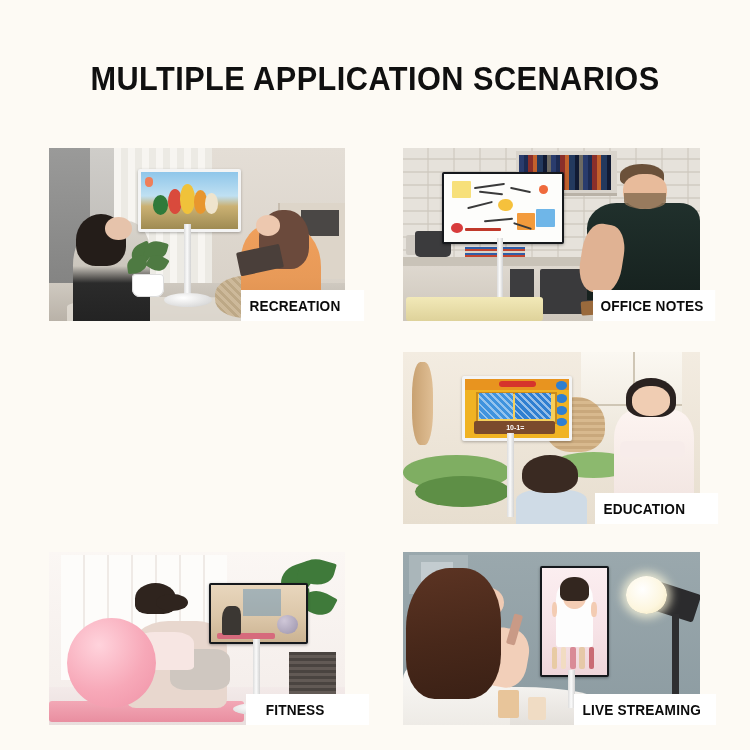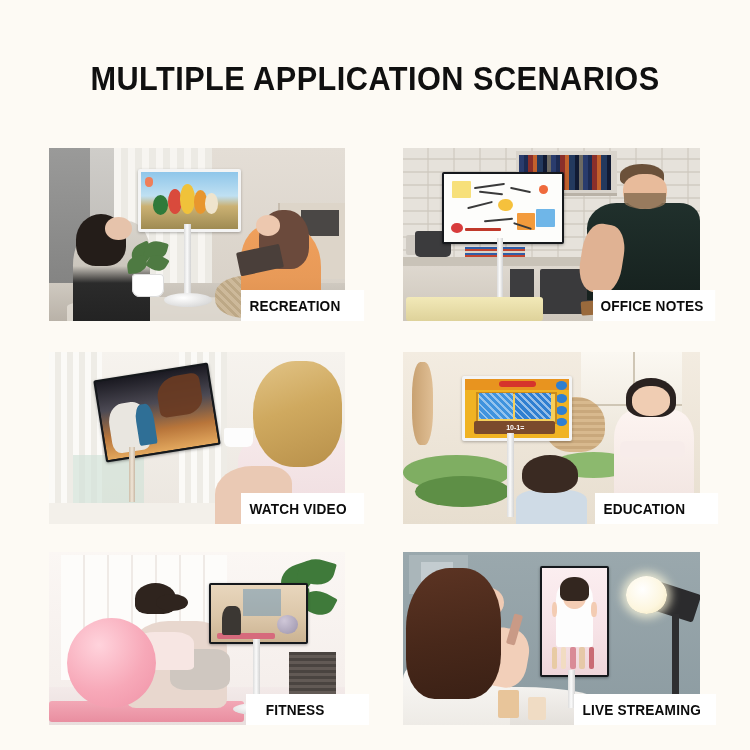--- a/index.html
+++ b/index.html
@@ -326,45 +326,20 @@
       <div class="layer t2-mbeard"></div>
       <div class="layer t2-marm"></div>
       <div class="layer t2-board"></div>
       <div class="layer t2-papers"></div>
     </div>
     <div class="label" style="left:190px;top:142px;width:122px;height:31px;padding-left:8px;">
       <span>OFFICE NOTES</span>
     </div>
   </div>
 
-  <div class="tile" style="left:49px;top:352px;width:296px;height:172px;">
-    <div class="photo">
-      <div class="layer t3-bg"></div>
-      <div class="layer t3-cur" style="left:0;width:18%;"></div>
-      <div class="layer t3-cur" style="left:44%;width:16%;"></div>
-      <div class="layer t3-window"></div>
-      <div class="layer t3-bed"></div>
-
-      <div class="screen bezel t3-tv">
-        <div class="t3-tvimg"></div>
-        <div class="t3-dragon"></div>
-        <div class="t3-horse"></div>
-        <div class="t3-rider"></div>
-      </div>
-      <div class="layer t3-pole"></div>
-
-      <div class="layer t3-robe"></div>
-      <div class="layer t3-leg"></div>
-      <div class="layer t3-hair"></div>
-      <div class="layer t3-cup"></div>
-    </div>
-    <div class="label" style="left:192px;top:141px;width:122px;height:31px;padding-left:9px;">
-      <span>WATCH VIDEO</span>
-    </div>
-  </div>
 
   <div class="tile" style="left:403px;top:352px;width:297px;height:172px;">
     <div class="photo">
       <div class="layer t4-bg"></div>
       <div class="layer t4-win"></div>
       <div class="t4-winbar" style="right:22%;top:0;width:2px;height:62%;"></div>
       <div class="t4-winbar" style="right:6%;top:30%;width:34%;height:2px;"></div>
       <div class="layer t4-woodL"></div>
       <div class="layer t4-woodR"></div>
       <div class="layer t4-green3"></div>

